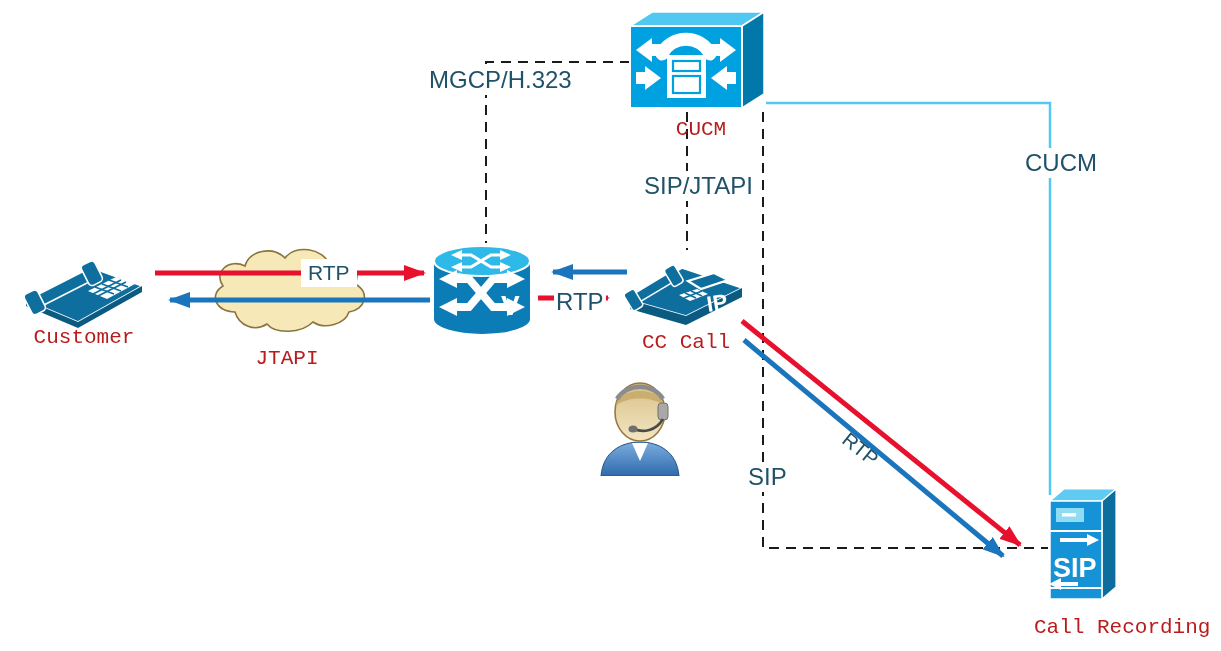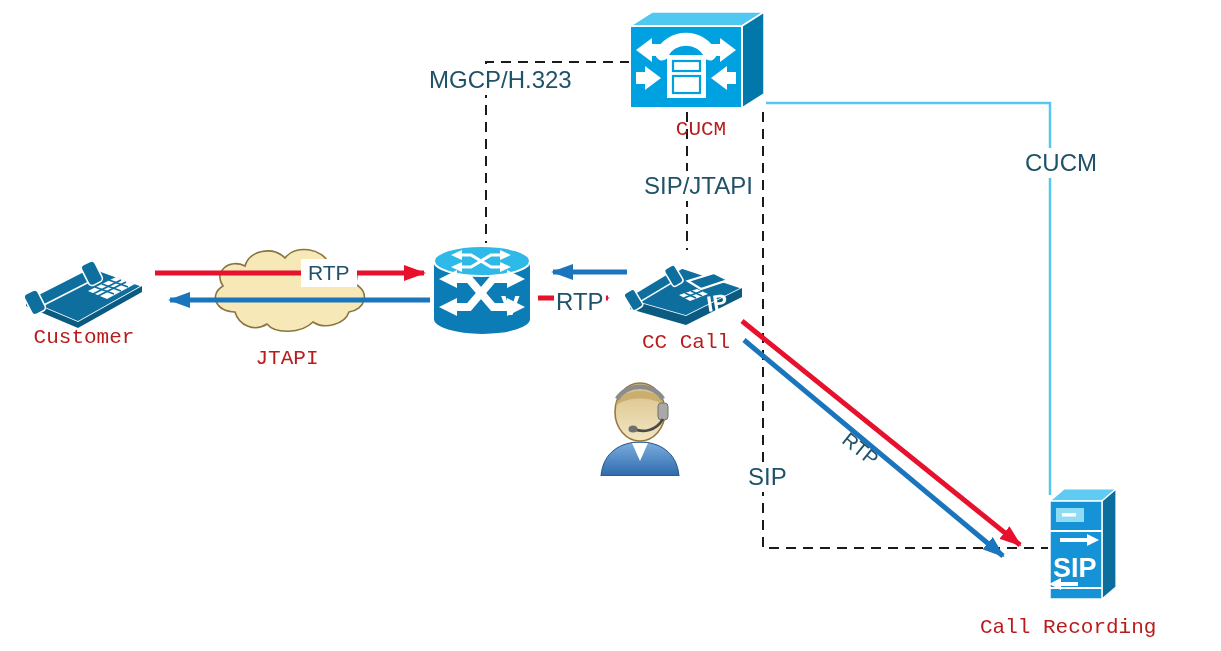--- a/index.html
+++ b/index.html
@@ -171,21 +171,21 @@
       <line x1="34" y1="97" x2="16" y2="97" stroke="#fff" stroke-width="4"></line>
       <polygon points="17,91 5,97 17,103" fill="#fff"></polygon>
     </g>
     <text class="glyph" x="9" y="90" font-size="27">SIP</text>
   </svg>
 
   <div class="lbl dev-lbl" style="left:20px;top:326px;width:128px">Customer</div>
   <div class="lbl dev-lbl" style="left:243px;top:347px;width:88px">JTAPI</div>
   <div class="lbl dev-lbl" style="left:636px;top:118px;width:130px">CUCM</div>
   <div class="lbl dev-lbl" style="left:624px;top:331px;width:124px">CC Call</div>
-  <div class="lbl dev-lbl" style="left:980px;top:616px;width:170px">Call Recording</div>
+  <div class="lbl dev-lbl" style="left:1034px;top:616px;width:170px">Call Recording</div>
 
   <div class="lbl proto-lbl" style="left:425px;top:65px">MGCP/H.323</div>
   <div class="lbl proto-lbl" style="left:640px;top:171px">SIP/JTAPI</div>
   <div class="lbl proto-lbl" style="left:1021px;top:148px">CUCM</div>
   <div class="lbl proto-lbl" style="left:744px;top:462px">SIP</div>
   <div class="lbl proto-lbl" style="left:301px;top:259px;font-size:21px;padding:2px 7px">RTP</div>
   <div class="lbl proto-lbl" style="left:554px;top:287px;padding:1px 2px">RTP</div>
   <div class="lbl rtp-diag" style="left:852px;top:428px">RTP</div>
 
 </div>

